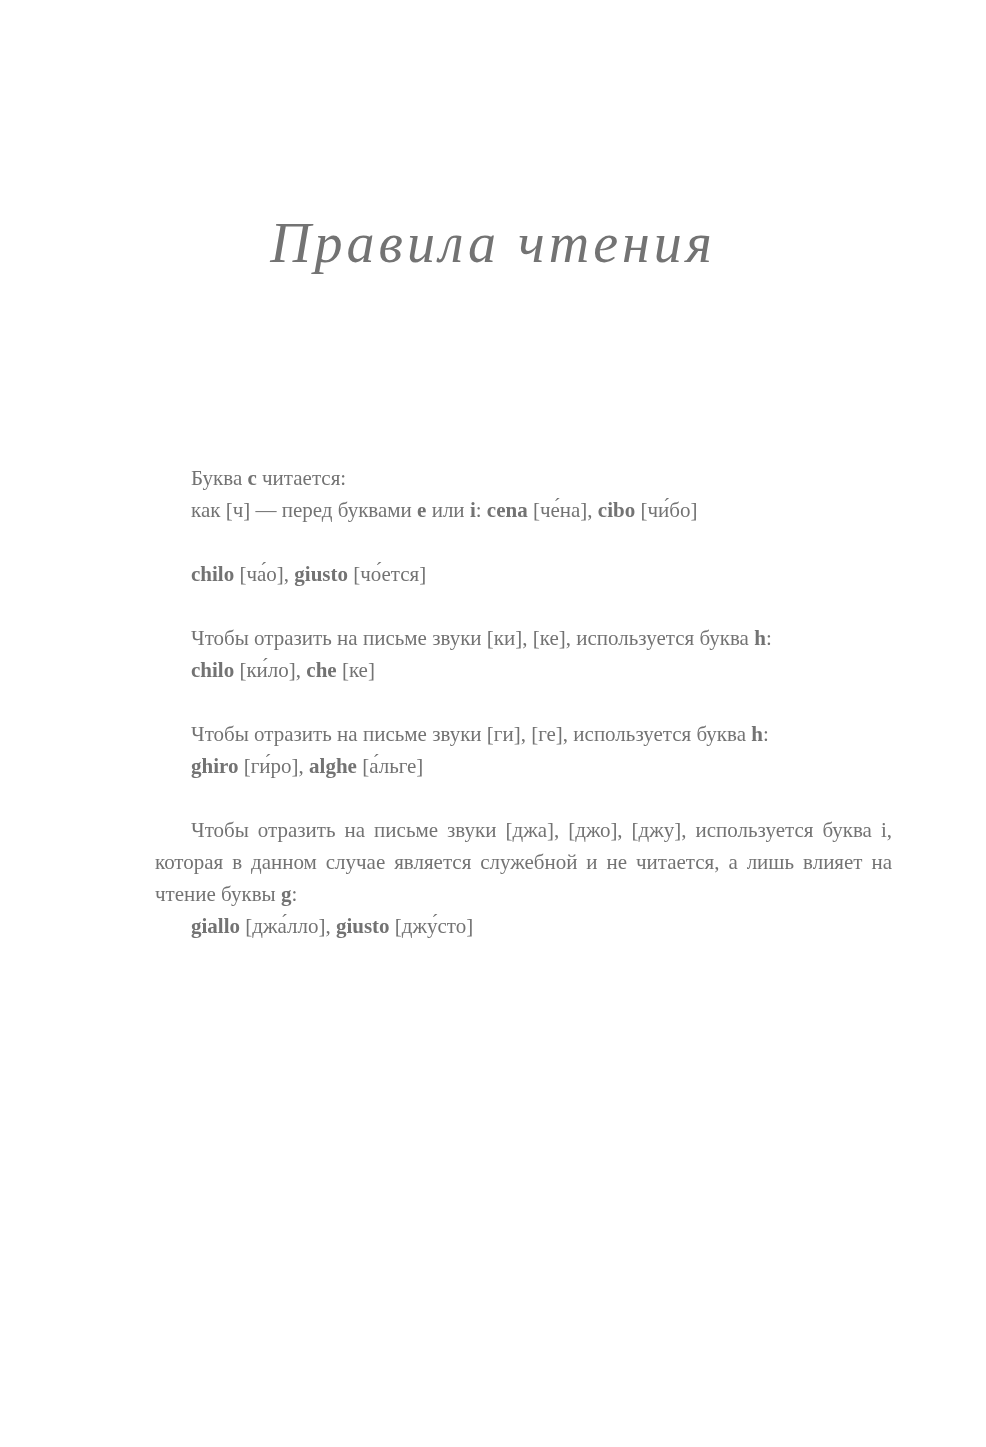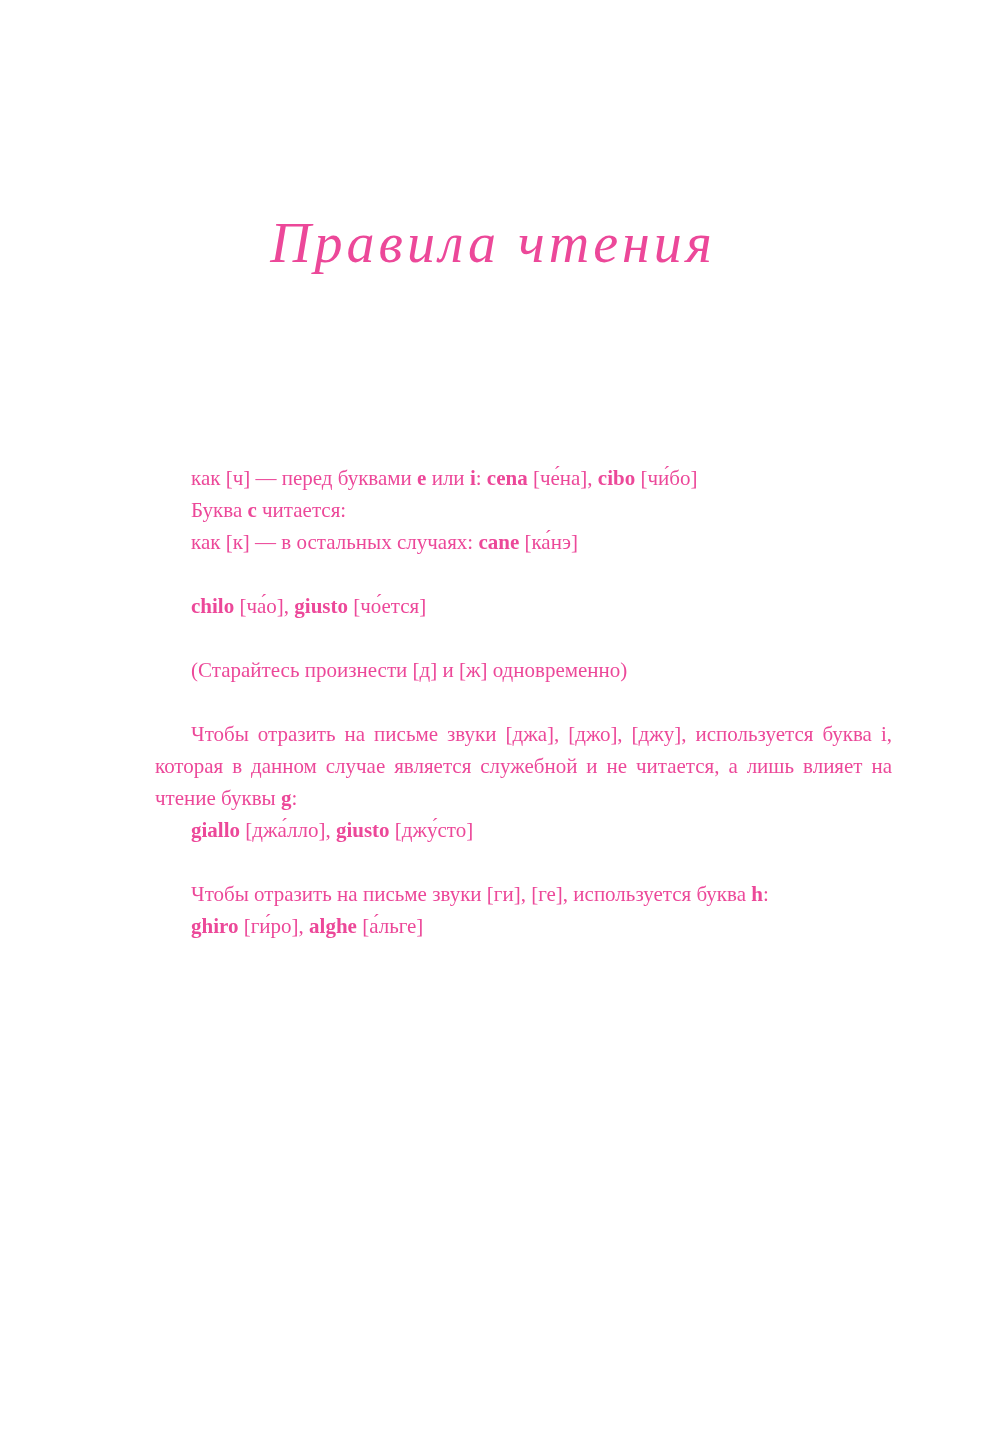--- a/index.html
+++ b/index.html
@@ -5,21 +5,21 @@
   html, body {
     margin: 0;
     padding: 0;
     background: #ffffff;
   }
   .page {
     position: relative;
     width: 986px;
     height: 1447px;
     background: #ffffff;
-    color: #ec4899;
+    color: #737373;
     font-family: "Liberation Serif", "DejaVu Serif", serif;
     overflow: hidden;
   }
   .title {
     position: absolute;
     top: 172px;
     left: 125px;
     width: 736px;
     text-align: center;
     font-style: italic;
@@ -50,32 +50,34 @@
     font-weight: 700;
   }
 </style>
 </head>
 <body>
 
 <div class="page">
   <h1 class="title">Правила чтения</h1>
   <div class="content">
       <div class="block">
+        <p class="para"><span>Буква </span><span class="bold">c</span><span> читается:</span></p>
         <p class="para"><span>как [ч] — перед буквами </span><span class="bold">e</span><span> или </span><span class="bold">i</span><span>: </span><span class="bold">cena</span><span> [че́на], </span><span class="bold">cibo</span><span> [чи́бо]</span></p>
-        <p class="para"><span>Буква </span><span class="bold">c</span><span> читается:</span></p>
-        <p class="para"><span>как [к] — в остальных случаях: </span><span class="bold">cane</span><span> [ка́нэ]</span></p>
       </div>
       <div class="block">
         <p class="para"><span class="bold">chilo</span><span> [ча́о], </span><span class="bold">giusto</span><span> [чо́ется]</span></p>
       </div>
       <div class="block">
-        <p class="para"><span>(Старайтесь произнести [д] и [ж] одновременно)</span></p>
+        <p class="para"><span>Чтобы отразить на письме звуки [ки], [ке], используется буква </span><span class="bold">h</span><span>:</span></p>
+        <p class="para"><span class="bold">chilo</span><span> [ки́ло], </span><span class="bold">che</span><span> [ке]</span></p>
+      </div>
+      <div class="block">
+      </div>
+      <div class="block">
+        <p class="para"><span>Чтобы отразить на письме звуки [ги], [ге], используется бук­ва </span><span class="bold">h</span><span>:</span></p>
+        <p class="para"><span class="bold">ghiro</span><span> [ги́ро], </span><span class="bold">alghe</span><span> [а́льге]</span></p>
       </div>
       <div class="block">
         <p class="para"><span>Чтобы отразить на письме звуки [джа], [джо], [джу], исполь­зуется буква i, которая в данном случае является служебной и не читается, а лишь влияет на чтение буквы </span><span class="bold">g</span><span>:</span></p>
         <p class="para"><span class="bold">giallo</span><span> [джа́лло], </span><span class="bold">giusto</span><span> [джу́сто]</span></p>
       </div>
-      <div class="block">
-        <p class="para"><span>Чтобы отразить на письме звуки [ги], [ге], используется бук­ва </span><span class="bold">h</span><span>:</span></p>
-        <p class="para"><span class="bold">ghiro</span><span> [ги́ро], </span><span class="bold">alghe</span><span> [а́льге]</span></p>
-      </div>
     </div>
 </div>
 
 </body></html>

